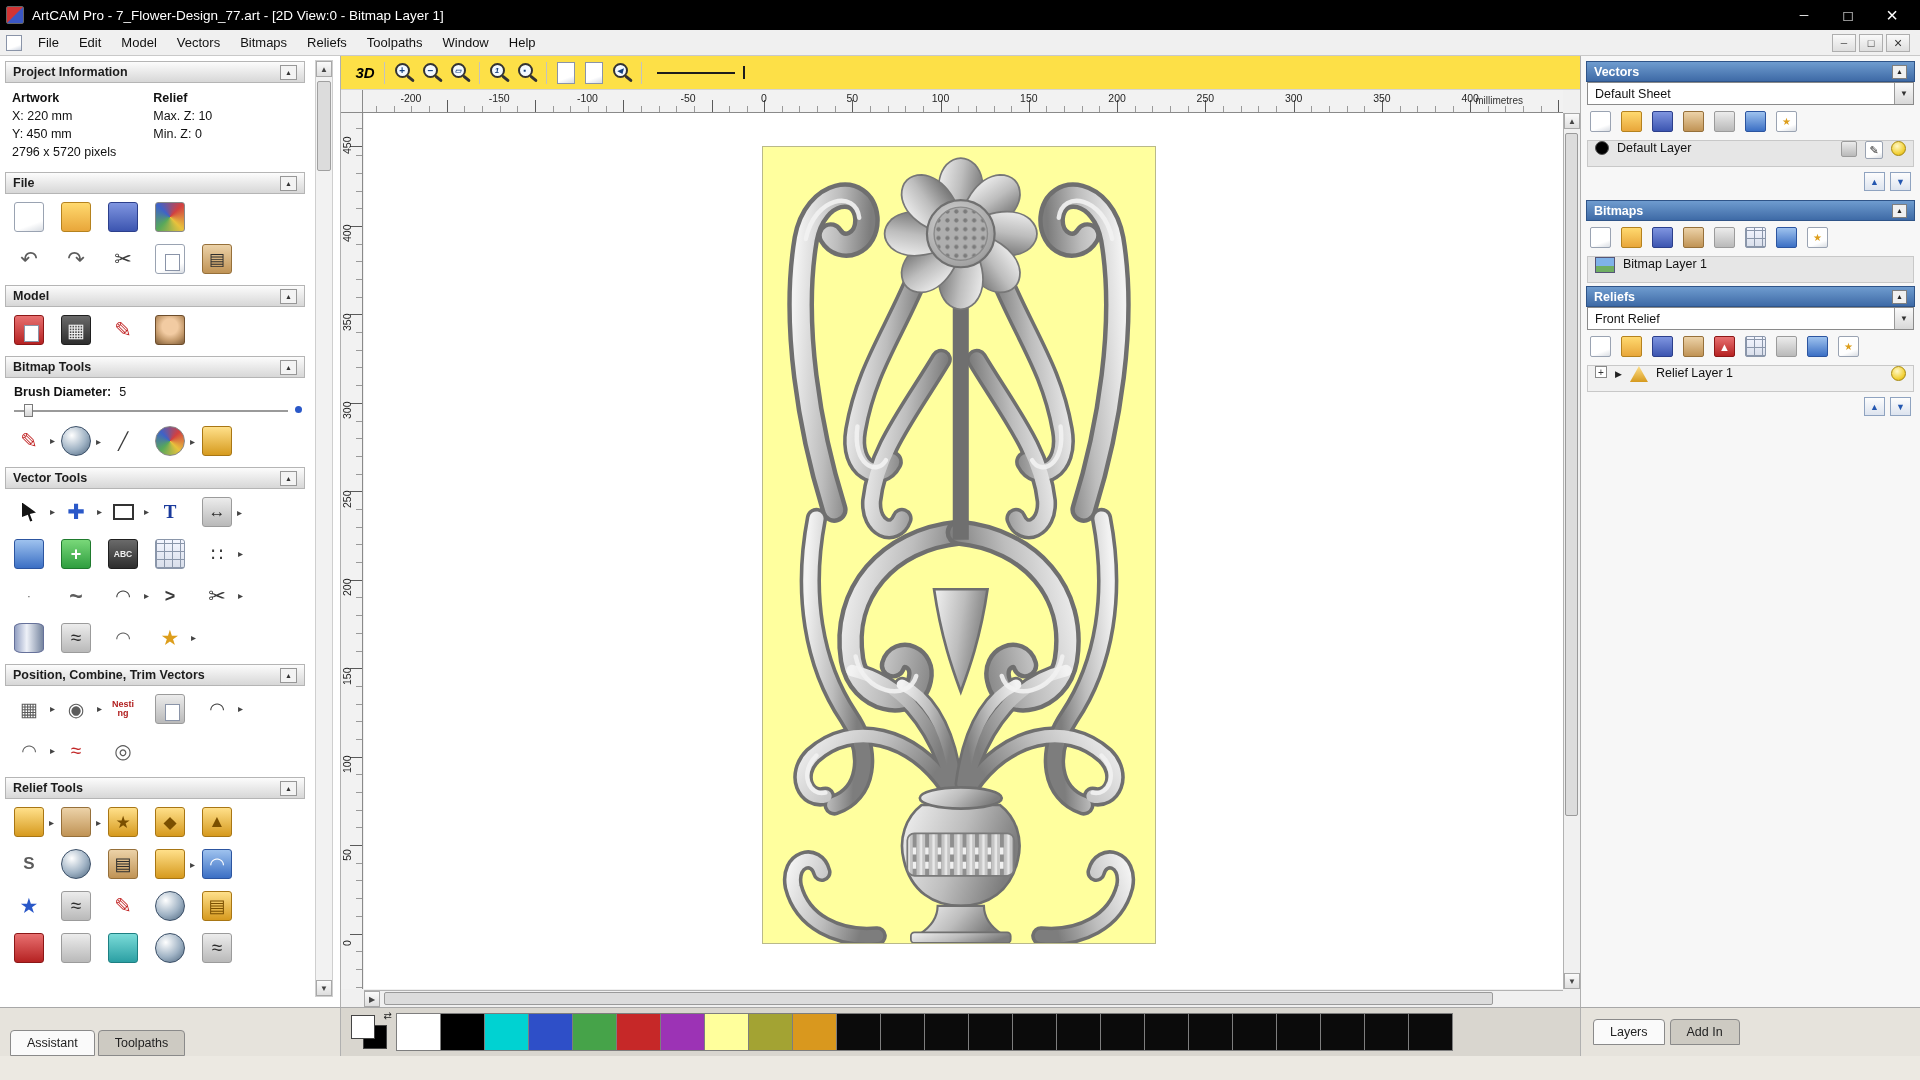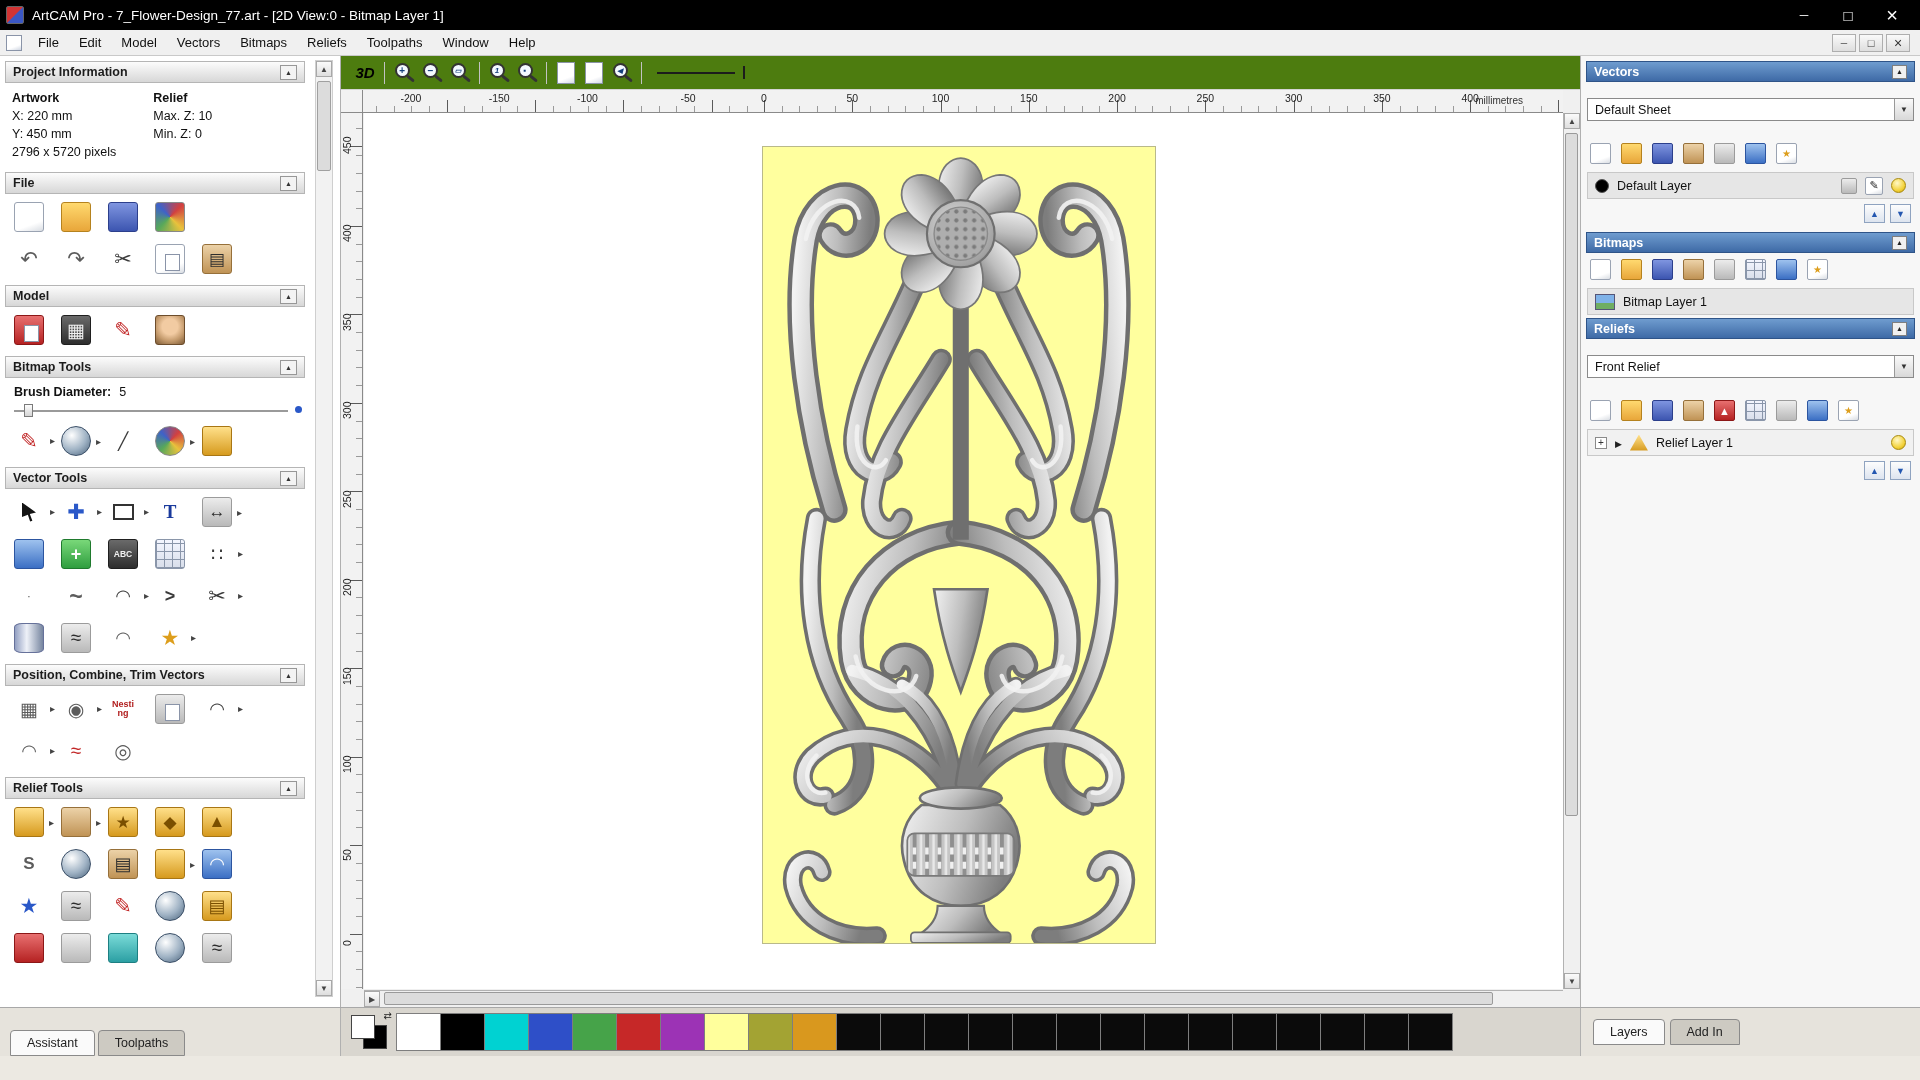--- a/index.html
+++ b/index.html
@@ -95,21 +95,21 @@
   .smark{position:absolute;right:-14px;top:4px;width:7px;height:7px;border-radius:50%;background:#2a58c8}
   
   .lsb{position:absolute;right:7px;top:4px;bottom:10px;width:18px;background:#f2f2f2;border:1px solid #cfcfcf}
   .sbtn{position:absolute;left:0;width:16px;height:16px;background:linear-gradient(#fbfbfb,#dedede);border:1px solid #a8a8a8;display:flex;align-items:center;justify-content:center;color:#444}
   .sb-up{top:0}.sb-up::before{content:"▲";font-size:8px}
   .sb-down{bottom:0}.sb-down::before{content:"▼";font-size:8px}
   .lsb .thumb{position:absolute;left:1px;top:20px;width:14px;height:90px;background:#dcdcdc;border:1px solid #a0a0a0;border-radius:2px}
 
   
   .canvaszone{position:absolute;left:341px;top:0;width:1239px;bottom:0;background:#f0f0f0}
-  .ctoolbar{position:absolute;left:0;top:0;right:0;height:34px;background:#4d7c0f;border-bottom:1px solid #d4d4d4;display:flex;align-items:center;padding:0 10px}
+  .ctoolbar{position:absolute;left:0;top:0;right:0;height:34px;background:#fde047;border-bottom:1px solid #d4d4d4;display:flex;align-items:center;padding:0 10px}
   .tbtn{height:26px;min-width:28px;border:1px solid transparent;background:transparent;display:inline-flex;align-items:center;justify-content:center;font-family:"Liberation Sans",sans-serif}
   .b3d{font-weight:bold;font-size:15px;font-style:italic}
   .tsep{width:1px;height:22px;background:#c2c2c2;margin:0 5px}
   .mag{position:relative;width:21px;height:21px;display:inline-block}
   .mag::before{content:"";position:absolute;left:1px;top:1px;width:11px;height:11px;border:2px solid #333;border-radius:50%;background:#f4faff}
   .mag::after{content:"";position:absolute;width:9px;height:3px;background:#333;border-radius:2px;right:0;bottom:3px;transform:rotate(40deg)}
   .sg{position:absolute;left:2px;top:2px;width:13px;height:13px;display:flex;align-items:center;justify-content:center;font-size:10px;font-weight:bold;color:#16407c;z-index:1}
   .sg-plus::before{content:"+"} .sg-minus::before{content:"−"}
   .sg-rect::before{content:"▭";font-size:7px} .sg-one::before{content:"1";font-size:8px}
   .sg-obj::before{content:"▪";font-size:8px} .sg-back::before{content:"◀";font-size:7px}
@@ -138,25 +138,25 @@
   .hsb{position:absolute;left:23px;right:17px;bottom:0;height:17px;background:#f0f0f0;border-top:1px solid #b2b2b2}
   .hsb .sbl{position:absolute;left:0;top:0;width:16px;height:16px;background:linear-gradient(#fbfbfb,#dedede);border:1px solid #a8a8a8;display:flex;align-items:center;justify-content:center}
   .hsb .sbl::before{content:"▶";font-size:8px;color:#444}
   .hsb .thumb{position:absolute;left:20px;right:70px;top:1px;height:13px;background:#dcdcdc;border:1px solid #9a9a9a;border-radius:2px}
 
   
   .rightpanel{position:absolute;left:1580px;top:0;width:340px;bottom:0;background:#f7f7f7;border-left:1px solid #b0b0b0;padding:2px 5px}
   .rhdr{height:21px;background:linear-gradient(#6f9ccf,#3e6aa6);border:1px solid #2f5488;color:#fff;font-weight:bold;font-size:12.5px;display:flex;align-items:center;padding:0 7px;margin-top:3px}
   .rcoll{margin-left:auto;width:15px;height:14px;background:#f0f0f0;border:1px solid #7f7f7f;display:flex;align-items:center;justify-content:center;color:#222}
   .rcoll::before{content:"▲";font-size:7px}
-  .combo{height:23px;border:1px solid #8a8a8a;background:#fff;display:flex;align-items:center;margin:16px 1px;padding-left:7px;font-size:12.5px}
+  .combo{height:23px;border:1px solid #8a8a8a;background:#fff;display:flex;align-items:center;margin:0 1px;padding-left:7px;font-size:12.5px}
   .cb{margin-left:auto;width:19px;height:100%;background:linear-gradient(#fafafa,#d8d8d8);border-left:1px solid #999;display:flex;align-items:center;justify-content:center;color:#333}
   .cb::before{content:"▼";font-size:8px}
   .ricons{display:flex;gap:10px;align-items:center;padding:6px 4px}
-  .lrow{display:flex;align-items:center;gap:8px;height:27px;background:#e6e6e6;border:1px solid #c8c8c8;margin:2px 1px;padding:0 7px;font-size:12.5px}
+  .lrow{display:flex;align-items:flex-start;gap:8px;height:27px;background:#e6e6e6;border:1px solid #c8c8c8;margin:2px 1px;padding:0 7px;font-size:12.5px}
   .dot{width:14px;height:14px;border-radius:50%;background:#000;border:1px solid #555;flex:none}
   .spacer{flex:1}
   .bulb{width:15px;height:15px;border-radius:50%;background:radial-gradient(circle at 40% 32%,#fff8c6,#f3d23a 62%,#c9a00d);border:1px solid #a8890c;flex:none}
   .udrow{display:flex;justify-content:flex-end;gap:5px;padding:3px 4px 6px}
   .udbtn{width:21px;height:19px;border:1px solid #8fa3c0;background:linear-gradient(#fdfdfd,#dde4ef);color:#2457b0;display:flex;align-items:center;justify-content:center}
   .ud-up::before{content:"▲";font-size:9px}
   .ud-down::before{content:"▼";font-size:9px}
   .exp::before{content:"▶";font-size:9px;color:#222}
   .plusbox{width:12px;height:12px;border:1px solid #8a8a8a;background:#fff;display:flex;align-items:center;justify-content:center;font-size:10px;color:#333;flex:none}
   .plusbox::before{content:"+"}

